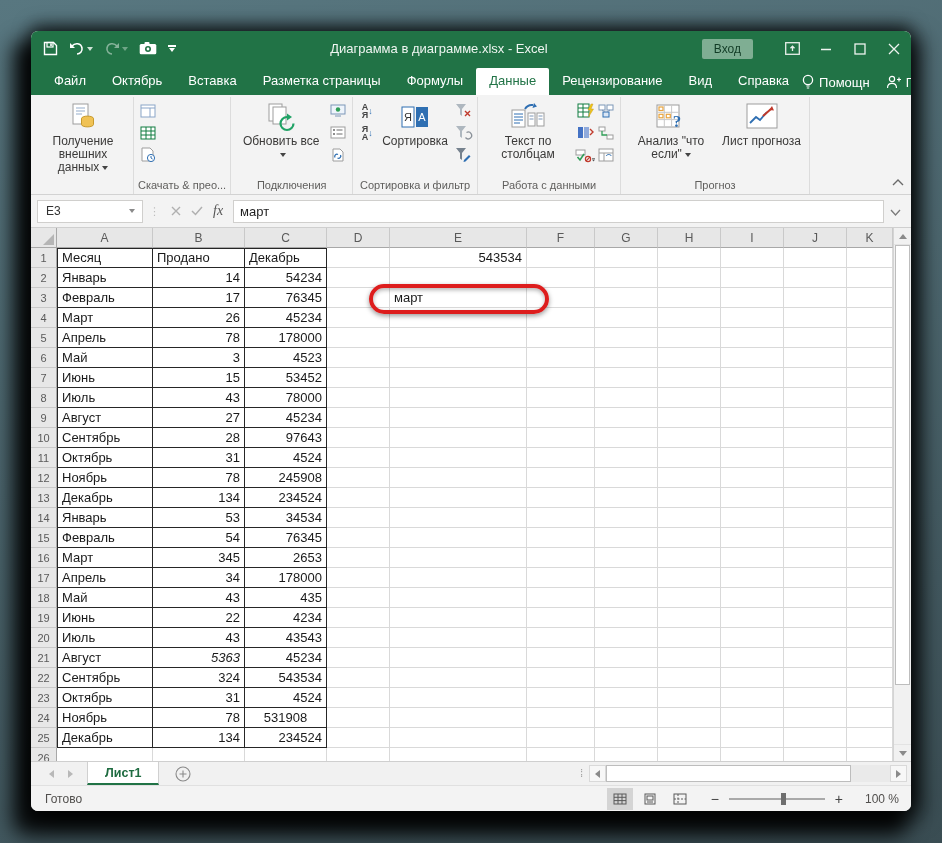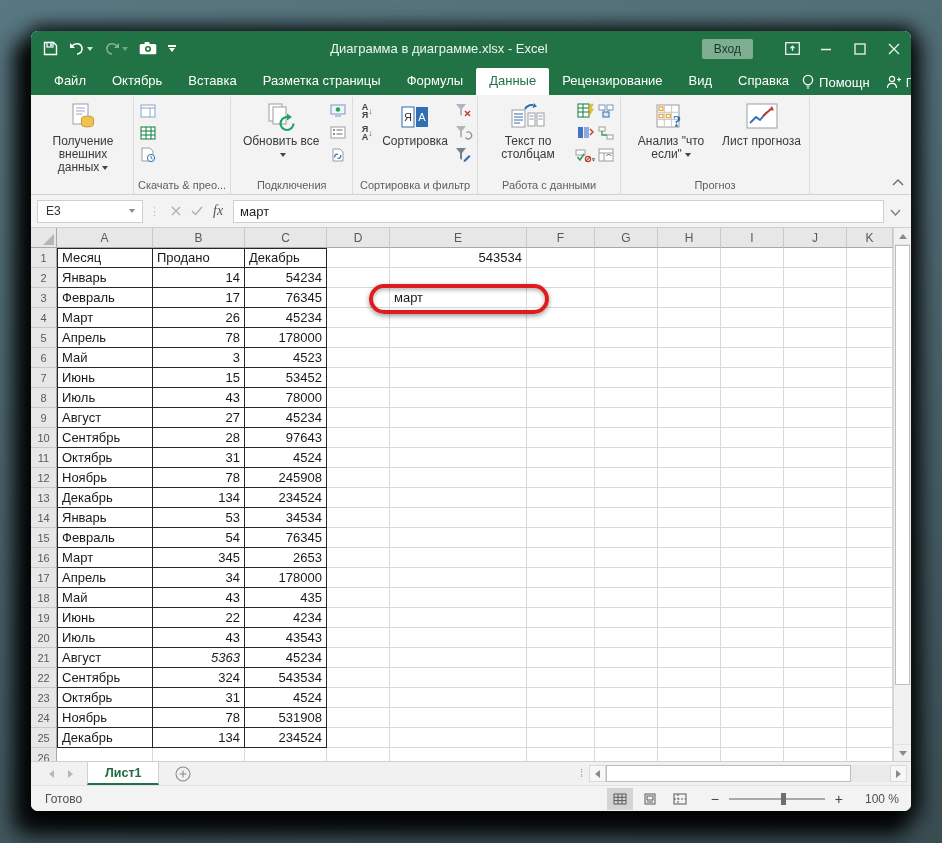--- a/index.html
+++ b/index.html
@@ -874,21 +874,21 @@
           <span class="cell" style="width: 63px;"></span>
           <span class="cell" style="width: 63px;"></span>
           <span class="cell" style="width: 63px;"></span>
           <span class="cell" style="width: 63px;"></span>
           <span class="cell" style="width: 46px;"></span>
         </div>
         <div class="grow">
           <span class="rownum">24</span>
           <span class="cell tb tb-left" style="width: 96px;">Ноябрь</span>
           <span class="cell tb num" style="width: 92px;">78</span>
-          <span class="cell tb num" style="width: 82px;">531908</span>
+          <span class="cell tb num" style="width: 82px; text-align: center;">531908</span>
           <span class="cell" style="width: 63px;"></span>
           <span class="cell" style="width: 137px;"></span>
           <span class="cell" style="width: 68px;"></span>
           <span class="cell" style="width: 63px;"></span>
           <span class="cell" style="width: 63px;"></span>
           <span class="cell" style="width: 63px;"></span>
           <span class="cell" style="width: 63px;"></span>
           <span class="cell" style="width: 46px;"></span>
         </div>
         <div class="grow">

